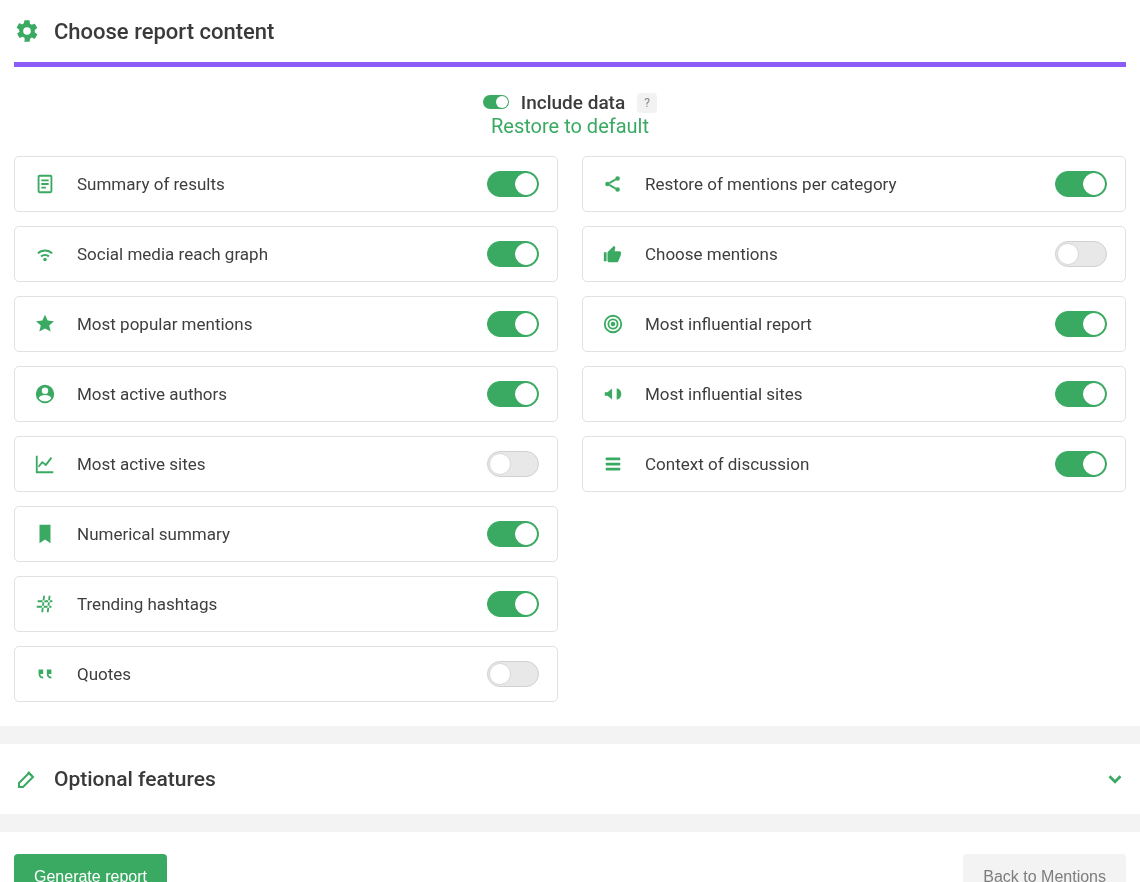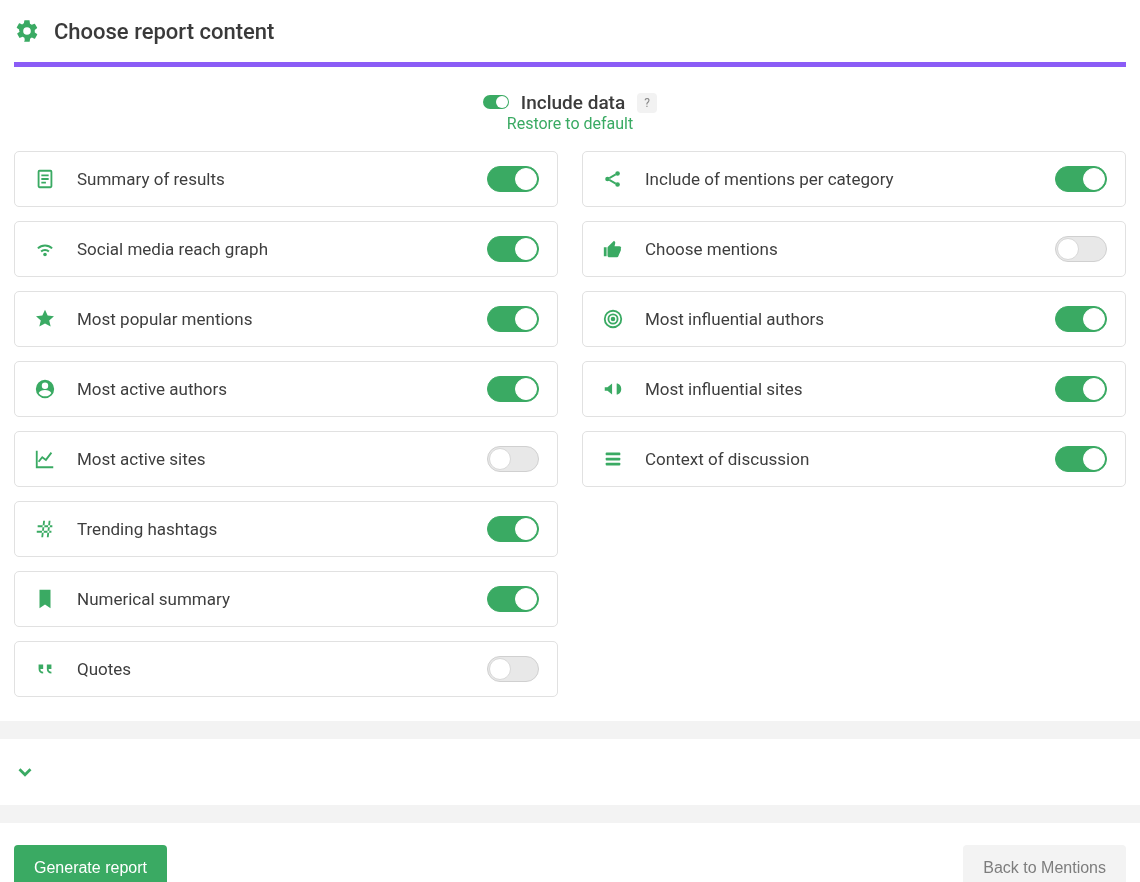--- a/index.html
+++ b/index.html
@@ -58,21 +58,21 @@
       border-radius: 4px;
       color: #888;
       font-size: 12px;
       display: inline-flex;
       align-items: center;
       justify-content: center;
       cursor: help;
     }
     .restore-link {
       color: #3aaa63;
-      font-size: 16px;
+      font-size: 20px;
       text-decoration: none;
       cursor: pointer;
     }
     .grid {
       display: grid;
       grid-template-columns: 1fr 1fr;
       gap: 14px 24px;
     }
     .col {
       display: flex;
@@ -284,35 +284,35 @@
             </svg>
           </span>
           <span class="label">Most active sites</span>
           <div class="toggle">
             <div class="knob"></div>
           </div>
         </div>
         <div class="card">
           <span class="icon">
             <svg width="22" height="22" viewBox="0 0 24 24" fill="currentColor">
+              <path d="M6 2h12v20l-6-4-6 4V2z"></path>
+            </svg>
+          </span>
+          <span class="label">Numerical summary</span>
+          <div class="toggle on">
+            <div class="knob"></div>
+          </div>
+        </div>
+        <div class="card">
+          <span class="icon">
+            <svg width="22" height="22" viewBox="0 0 24 24" fill="currentColor">
               <path d="M10 3L8 21h2l2-18h-2zm6 0l-2 18h2l2-18h-2zM4 8h16v2H4V8zm-1 6h16v2H3v-2z"></path>
             </svg>
           </span>
           <span class="label">Trending hashtags</span>
-          <div class="toggle on">
-            <div class="knob"></div>
-          </div>
-        </div>
-        <div class="card">
-          <span class="icon">
-            <svg width="22" height="22" viewBox="0 0 24 24" fill="currentColor">
-              <path d="M6 2h12v20l-6-4-6 4V2z"></path>
-            </svg>
-          </span>
-          <span class="label">Numerical summary</span>
           <div class="toggle on">
             <div class="knob"></div>
           </div>
         </div>
         <div class="card">
           <span class="icon">
             <svg width="22" height="22" viewBox="0 0 24 24" fill="currentColor">
               <path d="M5 7h5v5H7c0 2 1 3 3 3v2c-3 0-5-2-5-5V7zm9 0h5v5h-3c0 2 1 3 3 3v2c-3 0-5-2-5-5V7z"></path>
             </svg>
           </span>
@@ -325,21 +325,21 @@
     <div class="col" id="right-col">
         <div class="card">
           <span class="icon">
             <svg width="22" height="22" viewBox="0 0 24 24" fill="currentColor">
               <circle cx="6" cy="12" r="2.5"></circle>
               <circle cx="17" cy="6" r="2.5"></circle>
               <circle cx="17" cy="18" r="2.5"></circle>
               <path d="M8 11l7-4M8 13l7 4" stroke="currentColor" stroke-width="2"></path>
             </svg>
           </span>
-          <span class="label">Include of mentions per category</span>
+          <span class="label">Restore of mentions per category</span>
           <div class="toggle on">
             <div class="knob"></div>
           </div>
         </div>
         <div class="card">
           <span class="icon">
             <svg width="22" height="22" viewBox="0 0 24 24" fill="currentColor">
               <path d="M2 20h3V10H2v10zm19-9c0-1-.9-2-2-2h-5.3l.8-3.8V5c0-.4-.2-.8-.4-1l-1-1-6.6 6.6c-.4.4-.5.8-.5 1.4v8c0 1.1.9 2 2 2h8c.8 0 1.5-.5 1.8-1.2l2.7-6.3c.1-.2.1-.4.1-.5v-2z"></path>
             </svg>
           </span>
@@ -349,21 +349,21 @@
           </div>
         </div>
         <div class="card">
           <span class="icon">
             <svg width="22" height="22" viewBox="0 0 24 24" fill="none" stroke="currentColor" stroke-width="2">
               <circle cx="12" cy="12" r="9"></circle>
               <circle cx="12" cy="12" r="5"></circle>
               <circle cx="12" cy="12" r="1.5" fill="currentColor"></circle>
             </svg>
           </span>
-          <span class="label">Most influential authors</span>
+          <span class="label">Most influential report</span>
           <div class="toggle on">
             <div class="knob"></div>
           </div>
         </div>
         <div class="card">
           <span class="icon">
             <svg width="22" height="22" viewBox="0 0 24 24" fill="currentColor">
               <path d="M3 10v4h3l5 4V6l-5 4H3zm13-4v12c3 0 5-2.7 5-6s-2-6-5-6z"></path>
             </svg>
           </span>
@@ -383,20 +383,29 @@
           <span class="label">Context of discussion</span>
           <div class="toggle on">
             <div class="knob"></div>
           </div>
         </div>
       </div>
   </div>
 
   <div class="grey-gap"></div>
   <div class="optional-bar">
+    <div class="optional-left">
+      <span class="icon">
+        <svg viewBox="0 0 24 24" width="24" height="24" fill="none" stroke="currentColor" stroke-width="2">
+            <path d="M4 16v4h4l10-10-4-4L4 16z"></path>
+            <path d="M13 5l4 4"></path>
+          </svg>
+      </span>
+      <h2>Optional features</h2>
+    </div>
     <span class="chevron">
       <svg viewBox="0 0 24 24" width="22" height="22" fill="none" stroke="currentColor" stroke-width="3">
           <path d="M6 9l6 6 6-6"></path>
         </svg>
     </span>
   </div>
   <div class="footer-gap"></div>
 
   <div class="footer">
     <button class="btn btn-green">Generate report</button>

